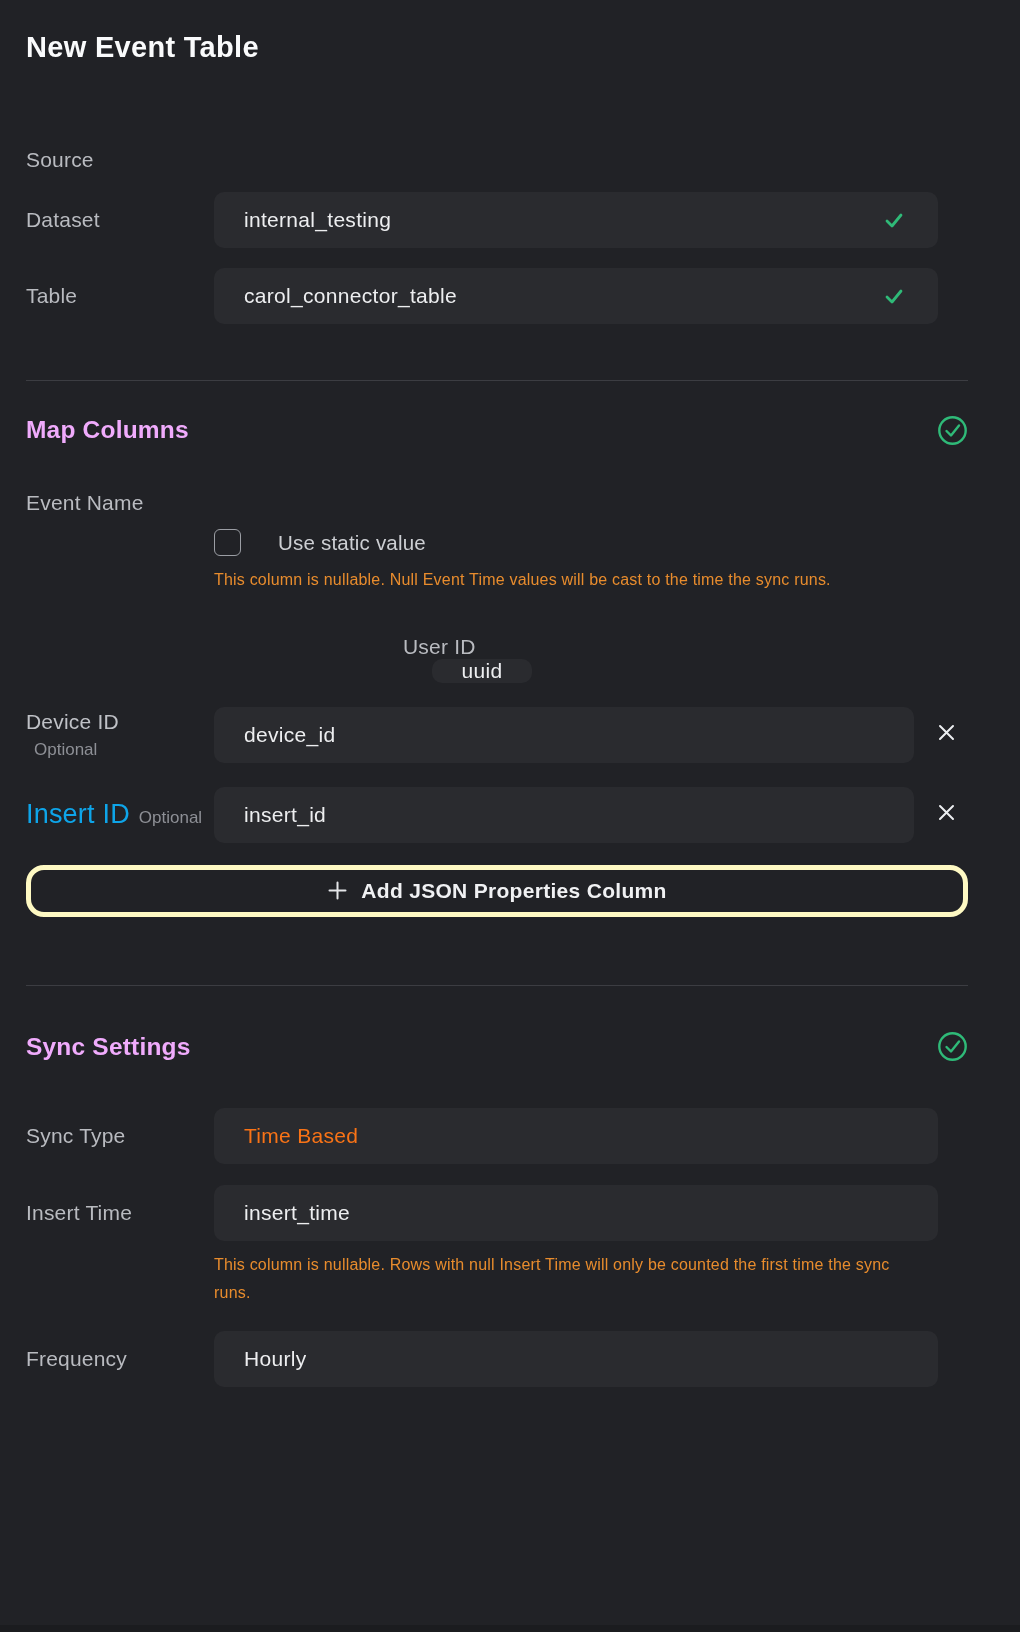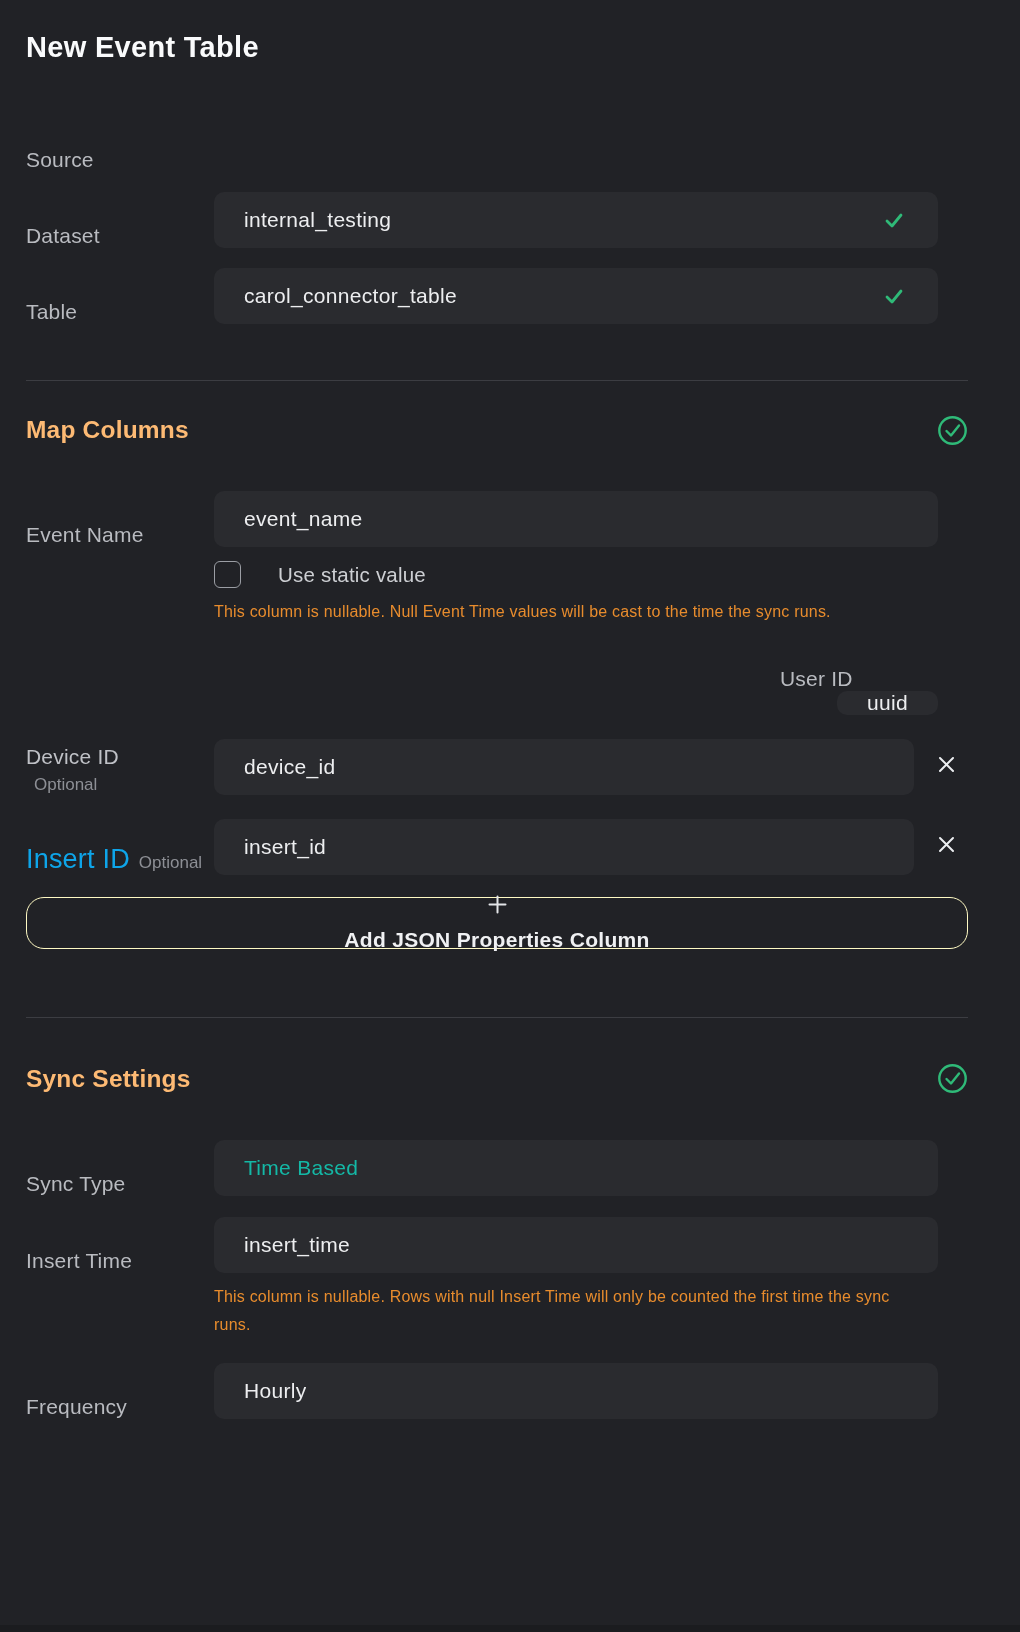--- a/index.html
+++ b/index.html
@@ -10,21 +10,21 @@
     position:relative; overflow:hidden;
     -webkit-font-smoothing:antialiased;
   }
   .content { padding:30px 52px 0 26px; }
 
   .page-title {
     font-size:29px; font-weight:700; color:#fafbfc;
     letter-spacing:.3px; margin:0 0 0 0; line-height:34px;
   }
 
-  .form-row { display:flex; align-items:flex-end; }
+  .form-row { display:flex; align-items:center; }
   .row-label {
     width:188px; flex-shrink:0;
     font-size:21px; color:#b9bbc0; letter-spacing:.2px;
   }
   .label-stack { width:188px; flex-shrink:0; }
   .label-stack .main { font-size:21px; color:#bfc1c6; letter-spacing:.2px; }
   .label-stack .sub  { font-size:17px; color:#8d8f95; margin-top:6px; margin-left:8px; }
   .label-inline { width:188px; flex-shrink:0; display:flex; align-items:baseline; }
   .label-inline .main { font-size:27px; color:#0ea5e9; letter-spacing:.2px; }
   .label-inline .sub  { font-size:17px; color:#8d8f95; margin-left:9px; }
@@ -33,39 +33,39 @@
     position:relative; flex:1; height:56px;
     background:#2a2b2f; border-radius:10px;
     display:flex; align-items:center;
     padding:0 30px; margin-right:30px;
     box-sizing:border-box; cursor:pointer;
   }
   .field .value {
     font-size:21px; color:#edeef0; font-weight:500; letter-spacing:.3px;
     white-space:nowrap; overflow:hidden;
   }
-  .field.disabled .value { color:#14b8a6; font-weight:400; }
+  .field.disabled .value { color:#f97316; font-weight:400; }
   .field .check-wrap {
     position:absolute; right:32px; top:50%; transform:translateY(-50%);
     display:flex; align-items:center;
   }
   .field.removable { margin-right:0; }
 
   .x-button {
     width:44px; height:56px; margin-left:10px; flex-shrink:0;
     display:flex; align-items:center; justify-content:center; cursor:pointer;
   }
 
   .src-icon { display:flex; align-items:center; margin-right:16px; flex-shrink:0; }
 
   .divider { height:1px; background:#3c3d42; }
 
   .section-header { display:flex; align-items:center; justify-content:space-between; }
   .section-title {
-    font-size:24.5px; font-weight:700; color:#fdba74;
+    font-size:24.5px; font-weight:700; color:#f0abfc;
     letter-spacing:.2px; margin:0; line-height:34px;
   }
   .circle-check { display:flex; align-items:center; }
 
   .checkbox-row { display:flex; align-items:center; margin-left:188px;gap:20px; }
   .checkbox {
     width:27px; height:27px; box-sizing:border-box;
     border:1.5px solid #9b9ea4; border-radius:6px;
     background:transparent; cursor:pointer; flex-shrink:0;
   }
@@ -73,25 +73,24 @@
     margin-left:17px; font-size:20.5px; color:#cdcfd3; font-weight:500; letter-spacing:.2px;
   }
 
   .warning {
     margin:10px 60px 0 188px;
     font-size:16px; line-height:28.5px; color:#e88c2d; letter-spacing:.2px;
   }
 
   .add-json-button {
     height:52px; box-sizing:border-box;
-    border:1px solid #fef9c3; border-radius:18px;
+    border:5px solid #fef9c3; border-radius:18px;
     background:transparent;
     display:flex; align-items:center; justify-content:center; gap:13px;
     cursor:pointer;
-    flex-direction:column;
   }
   .add-json-button .btn-label {
     font-size:21px; font-weight:600; color:#f0f1f3; letter-spacing:.3px;
   }
   .plus-wrap { display:flex; align-items:center; }
 
   .footer-strip {
     position:absolute; left:0; bottom:0; width:100%; height:7px;
     background:#1b1c1f;
   }
@@ -152,23 +151,20 @@
     <span class="circle-check">
       <svg width="31" height="31" viewBox="0 0 31 31" fill="none">
         <circle cx="15.5" cy="15.5" r="13.2" stroke="#2fba78" stroke-width="2.4"></circle>
         <path d="M9.5 16 L14 20.5 L22 10.5" stroke="#2fba78" stroke-width="2.4" stroke-linecap="round" stroke-linejoin="round"></path>
       </svg>
     </span>
   </div>
 
   <div class="form-row mt-44">
     <div class="row-label">Event Name</div>
-    <div class="field">
-      <span class="value">event_name</span>
-    </div>
   </div>
 
   <div class="checkbox-row mt-14">
     <div class="checkbox"></div>
     <div class="checkbox-label">Use static value</div>
   </div>
 
   <div class="warning">This column is nullable. Null Event Time values will be cast to the time the sync runs.</div>
 
   <div class="form-row mt-40">

